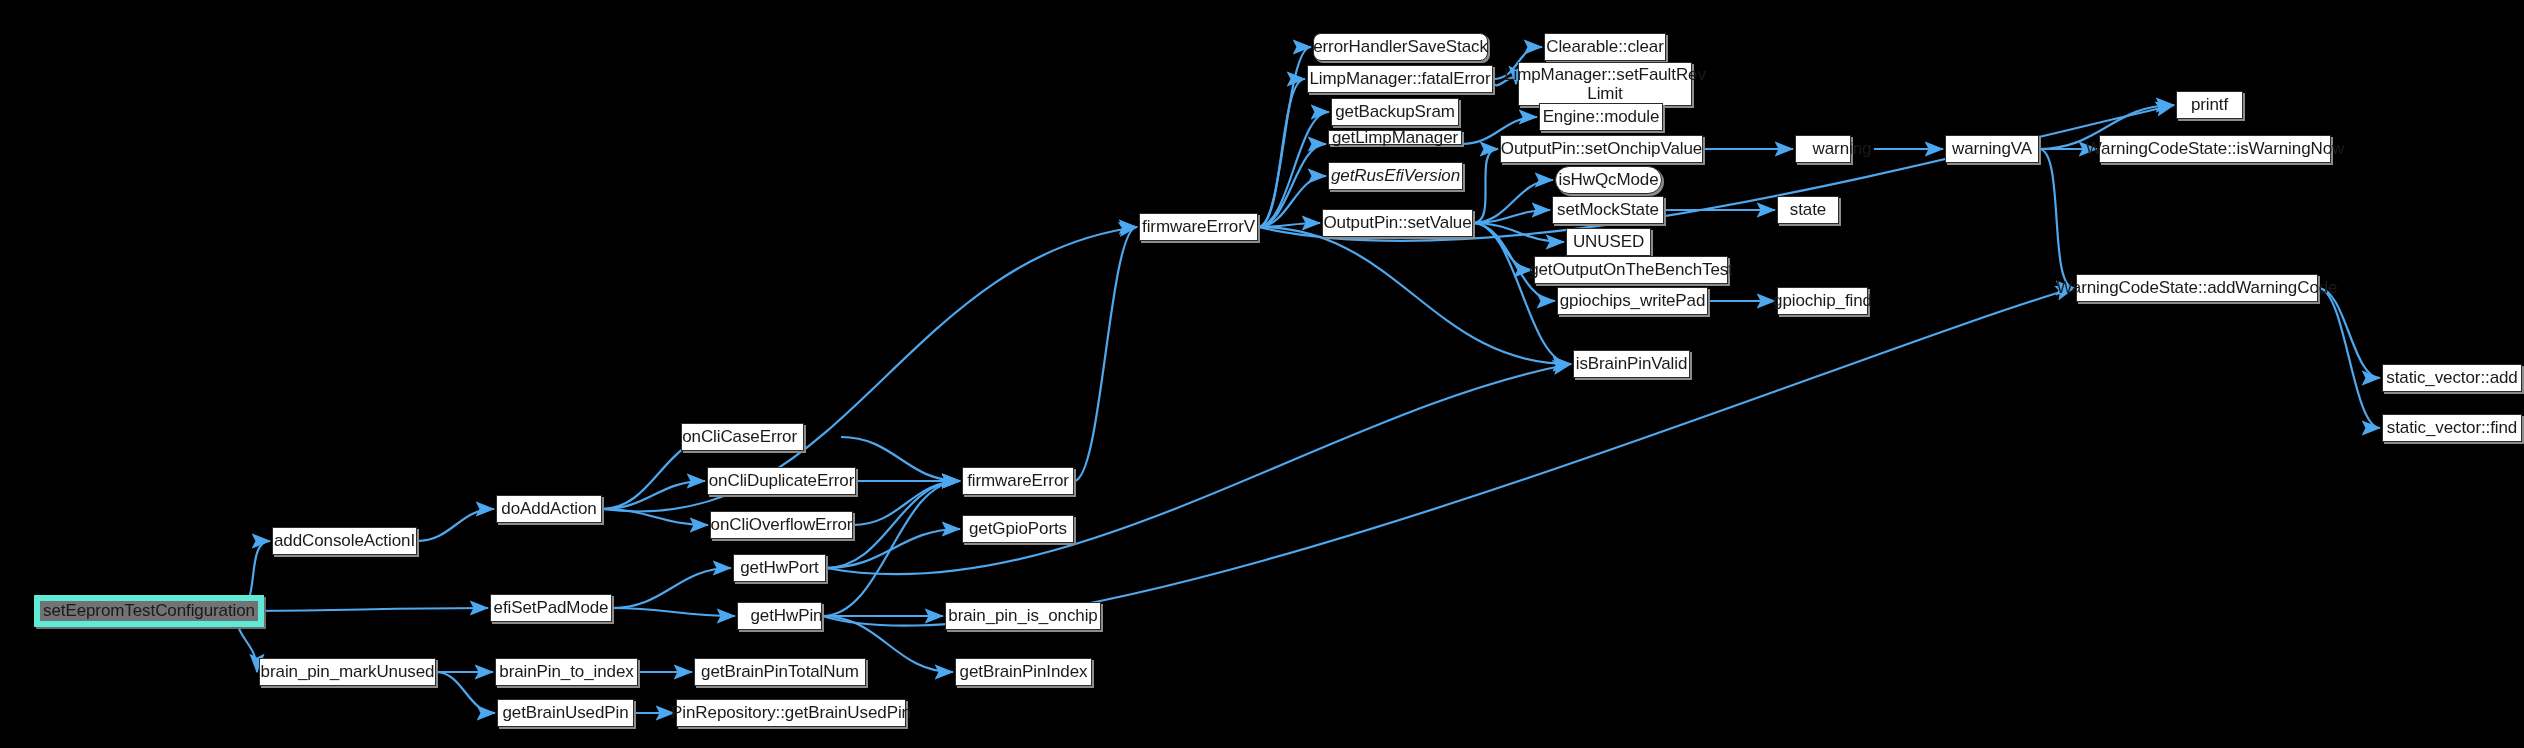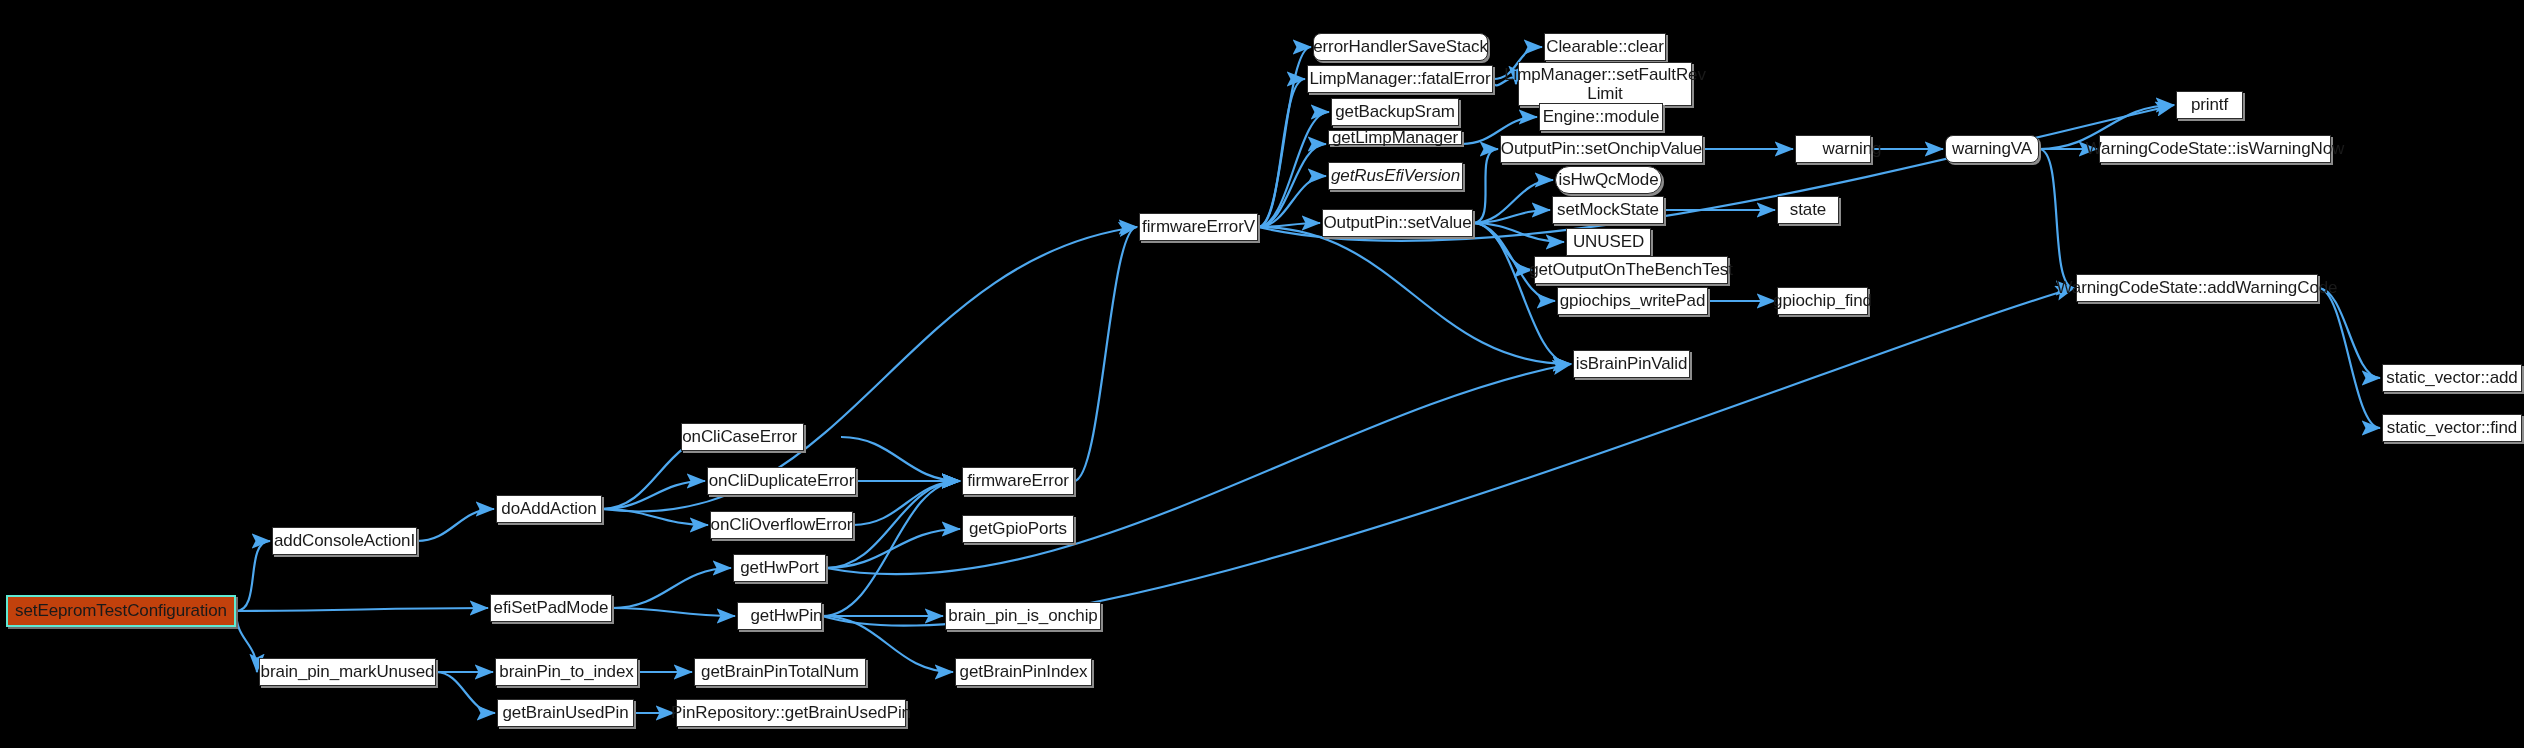--- a/index.html
+++ b/index.html
@@ -35,23 +35,24 @@
     box-shadow: 2px 2px 0 0 #8c8c8c;
     color: #1a1a1a;
     font-size: 17px;
     line-height: 1.12;
     letter-spacing: -0.1px;
     padding: 0 6px;
     white-space: pre-line;
     z-index: 5;
   }
   .node.root {
-    background: #c2410c;
-    border: 2px solid #5eead4;
+    background: #737373;
+    border: 6px solid #5eead4;
     box-shadow: 2px 2px 0 0 #6e6e6e;
+    margin-left: 28px;
   }
 </style>
 </head>
 <body>
 
 <div id="canvas">
   <svg id="edges" viewBox="0 0 2524 748" xmlns="http://www.w3.org/2000/svg">
     <defs>
       <marker id="ah" markerWidth="9" markerHeight="7" refX="8.4" refY="3.5" orient="auto" markerUnits="strokeWidth">
         <path d="M0,0 L9,3.5 L0,7 L1.8,3.5 z" fill="#4ea8ef"></path>
@@ -143,22 +144,22 @@
       <div class="node" style="left: 1539px; top: 103px; width: 124px; height: 28px;"><span>Engine::module</span></div>
       <div class="node" style="left: 1500px; top: 135px; width: 203px; height: 28px;"><span>OutputPin::setOnchipValue</span></div>
       <div class="node" style="left: 1555px; top: 166px; width: 107px; height: 28px; border-radius: 14px;"><span>isHwQcMode</span></div>
       <div class="node" style="left: 1552px; top: 196px; width: 112px; height: 28px;"><span>setMockState</span></div>
       <div class="node" style="left: 1566px; top: 228px; width: 85px; height: 28px;"><span>UNUSED</span></div>
       <div class="node" style="left: 1322px; top: 209px; width: 151px; height: 28px;"><span>OutputPin::setValue</span></div>
       <div class="node" style="left: 1534px; top: 256px; width: 194px; height: 28px;"><span>getOutputOnTheBenchTest</span></div>
       <div class="node" style="left: 1557px; top: 287px; width: 151px; height: 28px;"><span>gpiochips_writePad</span></div>
       <div class="node" style="left: 1777px; top: 287px; width: 91px; height: 28px;"><span>gpiochip_find</span></div>
       <div class="node" style="left: 1573px; top: 350px; width: 117px; height: 28px;"><span>isBrainPinValid</span></div>
-      <div class="node" style="left: 1795px; top: 135px; width: 76px; height: 28px; padding-left: 44px;"><span>warning</span></div>
-      <div class="node" style="left: 1945px; top: 135px; width: 94px; height: 28px; border-radius: 8px;"><span>warningVA</span></div>
+      <div class="node" style="left: 1795px; top: 135px; width: 56px; height: 28px; padding-left: 44px;"><span>warning</span></div>
+      <div class="node" style="left: 1945px; top: 135px; width: 94px; height: 28px;"><span>warningVA</span></div>
       <div class="node" style="left: 2099px; top: 135px; width: 232px; height: 28px;"><span>WarningCodeState::isWarningNow</span></div>
       <div class="node" style="left: 2176px; top: 91px; width: 67px; height: 28px;"><span>printf</span></div>
       <div class="node" style="left: 2076px; top: 274px; width: 242px; height: 28px;"><span>WarningCodeState::addWarningCode</span></div>
       <div class="node" style="left: 2382px; top: 364px; width: 140px; height: 28px;"><span>static_vector::add</span></div>
       <div class="node" style="left: 2382px; top: 414px; width: 140px; height: 28px;"><span>static_vector::find</span></div>
       <div class="node" style="left: 1777px; top: 196px; width: 62px; height: 28px;"><span>state</span></div>
     </div>
 </div>
 
 </body></html>

